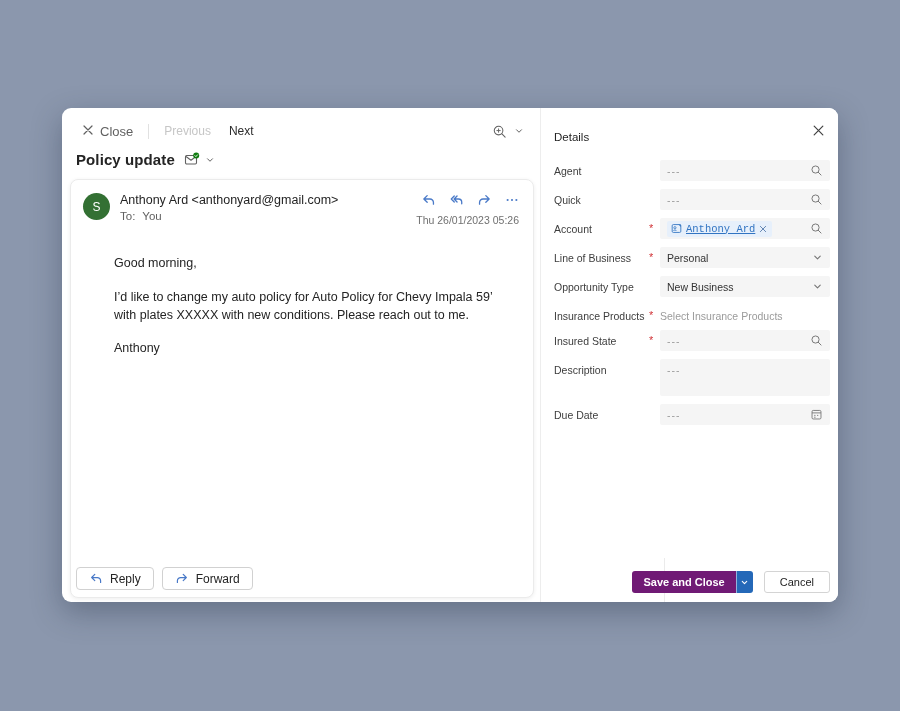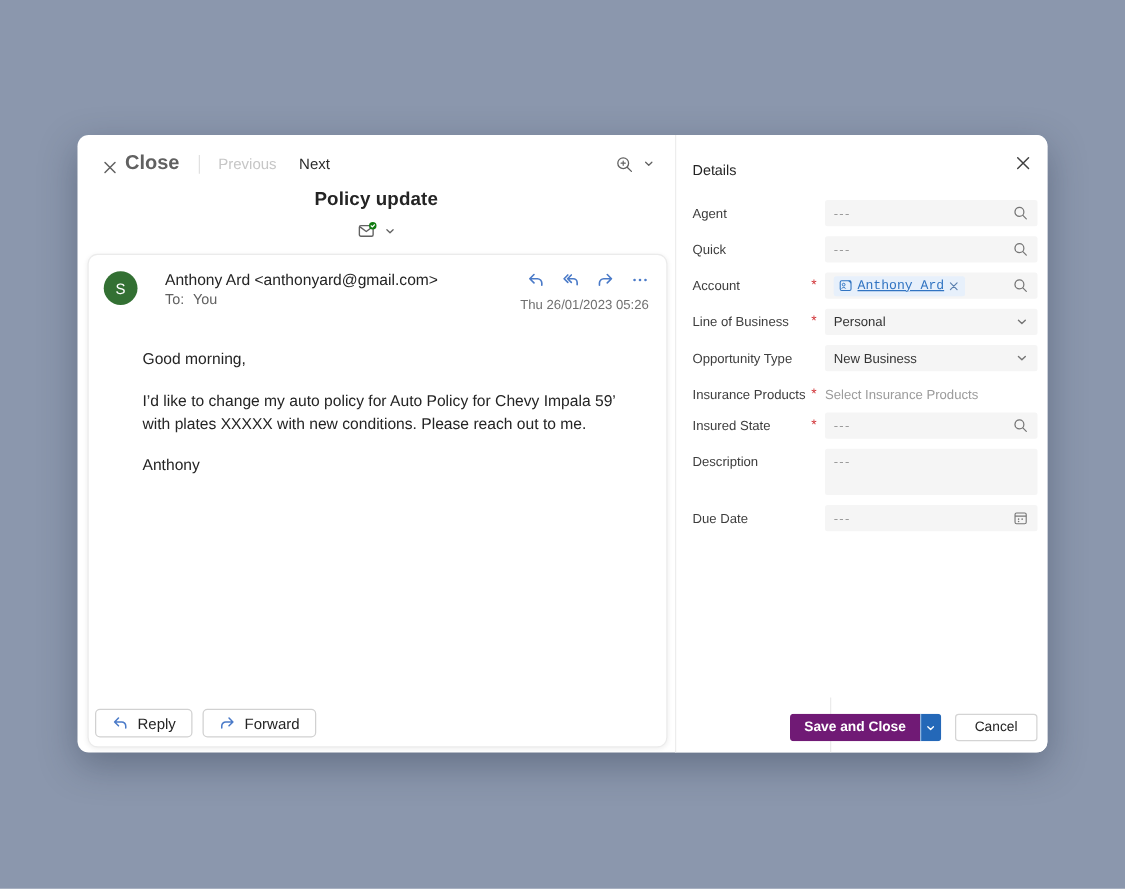--- a/index.html
+++ b/index.html
@@ -12,38 +12,38 @@
   }
   .main-card {
     position: absolute; left: 62px; top: 108px; width: 776px; height: 494px;
     background: #fff; border-radius: 9px;
     box-shadow: 0 10px 30px rgba(30,40,60,.35);
     display: flex; overflow: hidden;
   }
   
   .email-pane { width: 478px; display: flex; flex-direction: column; position: relative; }
   .toolbar { display: flex; align-items: center; height: 40px; padding: 6px 16px 0 20px; }
-  .tb-btn { display: flex; align-items: flex-end; gap: 6px; font-size: 16px; color: #616161; cursor: pointer; font-weight: bold; }
+  .tb-btn { display: flex; align-items: flex-start; gap: 6px; font-size: 13px; color: #616161; cursor: pointer; }
   .tb-sep { width: 1px; height: 15px; background: #e1e1e1; margin: 0 15px; }
   .tb-prev { font-size: 12px; color: #c6c6c6; margin-right: 18px; }
   .tb-next { font-size: 12px; color: #2b2b2b; cursor: pointer; }
   .tb-right { margin-left: auto; display: flex; align-items: center; gap: 7px; color: #616161; }
-  .subject-row { display: flex; align-items: center; gap: 9px; padding: 3px 14px 9px 14px; flex-direction: column; }
+  .subject-row { display: flex; align-items: center; gap: 9px; padding: 3px 14px 9px 14px; }
   .subject { font-size: 15px; font-weight: 700; color: #242424; letter-spacing: .1px; }
   .subject-icons { display: flex; align-items: center; gap: 5px; color: #616161; }
   .message-card {
     flex: 1; margin: 2px 6px 4px 8px; border: 1px solid #ebebeb; border-radius: 8px;
     box-shadow: 0 1px 4px rgba(0,0,0,.07); position: relative; background: #fff;
   }
   .msg-header { display: flex; padding: 13px 14px 0 12px; }
   .avatar {
     width: 27px; height: 27px; border-radius: 50%; background: #337033; color: #fff;
     font-size: 12px; display: flex; align-items: center; justify-content: center; flex: 0 0 27px;
   }
-  .sender-block { margin-left: 22px; }
+  .sender-block { margin-left: 10px; }
   .sender-line { font-size: 12.5px; color: #242424; }
   .to-line { font-size: 11.5px; color: #616161; margin-top: 3px; display: flex; gap: 7px; }
   .hdr-right { margin-left: auto; text-align: right; }
   .action-icons { display: flex; gap: 13px; justify-content: flex-end; color: #4a7ac8; align-items: center; }
   .action-icons .ico { cursor: pointer; display: flex; }
   .timestamp { font-size: 10.5px; color: #707070; margin-top: 7px; white-space: nowrap; }
   .msg-body { padding: 29px 24px 0 43px; font-size: 12.5px; color: #242424; line-height: 1.42; }
   .msg-body p { margin-bottom: 16px; max-width: 410px; }
   .msg-footer { position: absolute; left: 5px; bottom: 7px; display: flex; gap: 8px; }
   .msg-btn {

